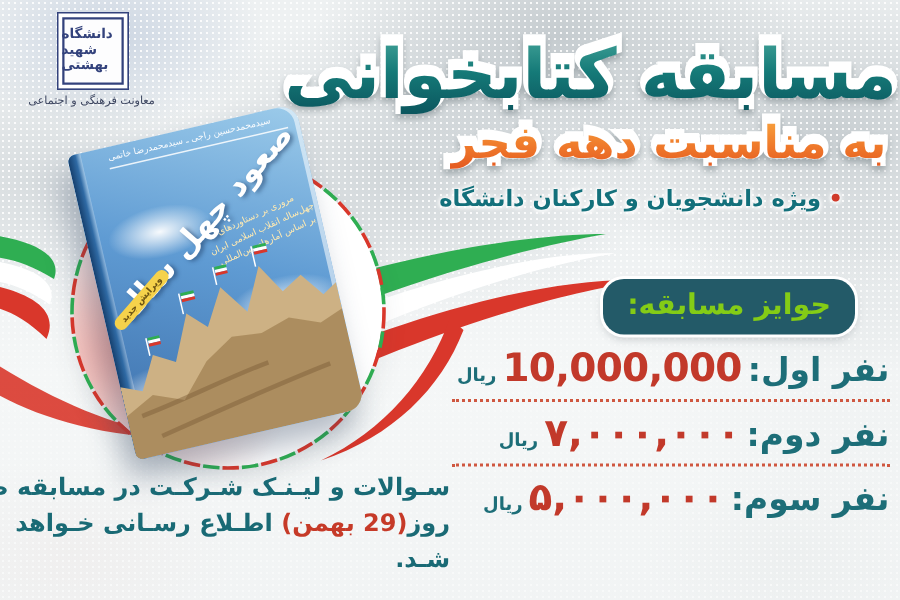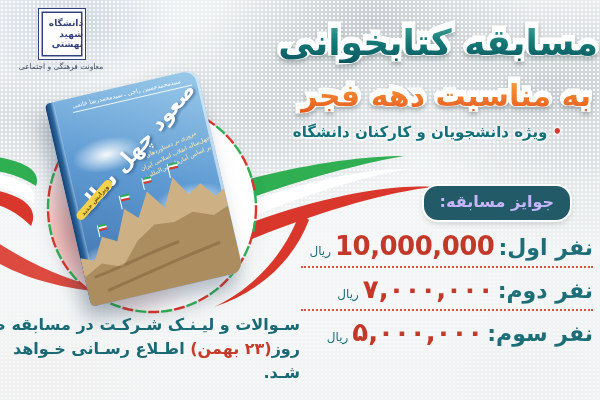--- a/index.html
+++ b/index.html
@@ -18,31 +18,31 @@
       radial-gradient(ellipse 160px 90px at 8% 92%, rgba(200,140,130,.14), transparent 70%),
       radial-gradient(ellipse 140px 90px at 88% 92%, rgba(150,160,158,.16), transparent 70%);}
   .bg-screen{position:absolute;inset:0;
     background-image:radial-gradient(rgba(255,255,255,.85) 30%, rgba(255,255,255,0) 36%);
     background-size:4px 4px;}
   .bg-fade{position:absolute;inset:0;
     background:linear-gradient(180deg,rgba(244,246,247,0) 40%,rgba(246,248,248,.85) 62%,rgba(244,246,246,.55) 100%);}
   
   .seal{position:absolute;left:38px;top:8px;width:46px;height:50px;background:#fdfdfe;
     border:1.5px solid #33427c;box-shadow:inset 0 0 0 2.5px #fff, inset 0 0 0 4px #33427c;
-    display:flex;align-items:center;justify-content:center;text-align:right;}
+    display:flex;align-items:center;justify-content:center;text-align:left;}
   .seal-text{font-size:9px;font-weight:bold;color:#33427c;line-height:1.15;padding:2px;}
   .dept{position:absolute;left:10px;top:62px;width:102px;text-align:center;
     font-size:7.5px;color:#3d4660;}
   
   .hline{position:absolute;text-align:right;white-space:nowrap;}
   .hline .outline,.hline .fill{font-weight:bold;letter-spacing:-1px;line-height:1;}
   .hline .outline{position:absolute;inset:0;color:#fff;-webkit-text-stroke:7px #ffffff;
     filter:drop-shadow(0 3px 2px rgba(100,112,118,.45));}
   .hline .fill{position:relative;}
-  .title-line{top:22px;right:2px;font-size:36px;}
+  .title-line{top:22px;right:2px;font-size:46px;}
   .title-line .fill{background:linear-gradient(180deg,#46a69b 0%,#157a78 48%,#0b565e 100%);
     -webkit-background-clip:text;background-clip:text;color:#116a6d;-webkit-text-fill-color:transparent;}
   .subtitle-line{top:78px;right:9px;font-size:30px;margin-left:20px;}
   .subtitle-line .fill{background:linear-gradient(180deg,#f9a63f 0%,#ef7a2b 55%,#e4581f 100%);
     -webkit-background-clip:text;background-clip:text;color:#e96f26;-webkit-text-fill-color:transparent;}
   .audience{position:absolute;top:123px;right:38px;font-size:15px;font-weight:bold;color:#13707b;
     text-shadow:0 0 4px #fff,0 0 4px #fff,0 1px 3px #fff;white-space:nowrap;}
   .audience .bullet{color:#d03a2a;margin-left:5px;}
   
   .ribbons{position:absolute;inset:0;z-index:1;pointer-events:none;}
@@ -65,28 +65,28 @@
   .book-cal{position:absolute;top:52px;left:-16px;width:190px;text-align:center;
     transform:rotate(-36deg);font-size:21px;font-weight:bold;color:#fff;
     text-shadow:1px 2px 3px rgba(25,55,95,.55);white-space:nowrap;}
   .edition{position:absolute;top:100px;left:2px;transform:rotate(-36deg);
     background:#f5d24b;color:#6b5313;font-size:6px;font-weight:bold;
     padding:1px 6px;border-radius:6px;white-space:nowrap;}
   .tagline{position:absolute;top:62px;right:0px;width:80px;font-size:6px;line-height:1.6;
     color:#ffeab2;text-align:center;transform:rotate(-12deg);}
   .mountain{position:absolute;left:0;bottom:0;}
   
-  .badge{position:absolute;top:186px;right:30px;z-index:5;background:#235a68;color:#c4b5fd;
-    font-size:16px;font-weight:bold;padding:6px 16px 9px;border-radius:14px;
+  .badge{position:absolute;top:186px;right:30px;z-index:5;background:#235a68;color:#84cc16;
+    font-size:19px;font-weight:bold;padding:6px 16px 9px;border-radius:14px;
     box-shadow:0 0 0 2px #fff,0 3px 6px rgba(60,70,80,.25);white-space:nowrap;}
   .prizes{position:absolute;top:231px;right:7px;width:292px;z-index:5;direction:rtl;text-align:right;}
   .prow{display:flex;align-items:baseline;gap:4px;justify-content:flex-start;white-space:nowrap;}
   .prow .rank{font-size:22px;font-weight:bold;color:#1d6e78;}
   .prow .amount{font-size:26px;font-weight:bold;color:#c2392a;letter-spacing:-.5px;}
-  .prow .cur{font-size:12px;font-weight:normal;color:#1d6e78;}
+  .prow .cur{font-size:12px;font-weight:bold;color:#1d6e78;}
   .psep{border-top:2px dotted #cf5740;margin:5px 0 6px;width:100%;}
   
   .note{position:absolute;top:313px;left:-22px;width:322px;z-index:5;direction:rtl;text-align:right;
     font-size:16px;font-weight:bold;color:#196a75;line-height:1.5;}
   .note .l1{display:block;white-space:nowrap;}
   .note .hl{color:#c63a28;}
 </style>
 </head>
 <body>
 
@@ -194,14 +194,14 @@
   <div class="psep"></div>
   <div class="prow">
     <span class="rank">نفر سوم:</span>
     <span class="amount">۵,۰۰۰,۰۰۰</span>
     <span class="cur">ریال</span>
   </div>
 </div>
 
 <div class="note">
   <span class="l1">سـوالات و لیـنـک شـرکـت در مسابقه صبح</span>
-  <span><span>روز</span><span class="hl">(۲۳ بهمن)</span> <span>اطـلاع رسـانی خـواهد شـد.</span></span>
+  <span><span>روز</span><span class="hl">(29 بهمن)</span> <span>اطـلاع رسـانی خـواهد شـد.</span></span>
 </div>
 
 </body></html>

